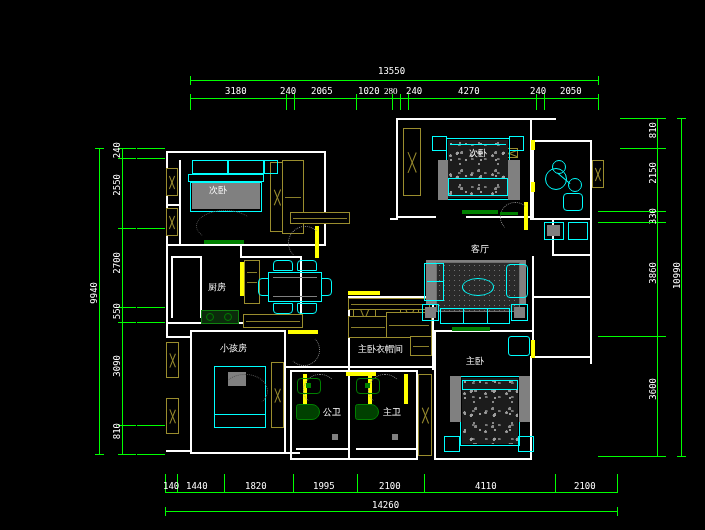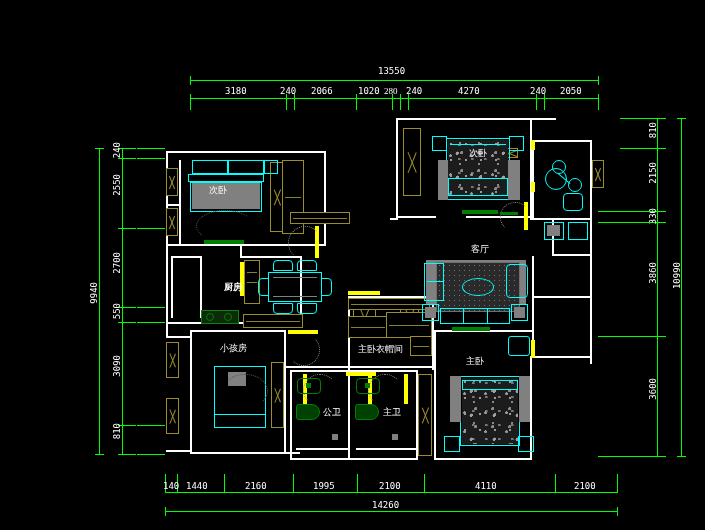--- a/index.html
+++ b/index.html
@@ -67,21 +67,21 @@
     <div class="tick" style="left:356px;top:94px;height:16px;"></div>
     <div class="tick" style="left:392px;top:94px;height:16px;"></div>
     <div class="tick" style="left:400px;top:94px;height:16px;"></div>
     <div class="tick" style="left:408px;top:94px;height:16px;"></div>
     <div class="tick" style="left:536px;top:94px;height:16px;"></div>
     <div class="tick" style="left:544px;top:94px;height:16px;"></div>
     <div class="tick" style="left:598px;top:94px;height:16px;"></div>
 
     <div class="dim-text" style="left:225px;top:86px;">3180</div>
     <div class="dim-text" style="left:280px;top:86px;">240</div>
-    <div class="dim-text" style="left:311px;top:86px;">2066</div>
+    <div class="dim-text" style="left:311px;top:86px;">2065</div>
     <div class="dim-text" style="left:358px;top:86px;">1020</div>
     <div class="dim-text" style="left:384px;top:86px;font-family:Liberation Serif, serif;">280</div>
     <div class="dim-text" style="left:406px;top:86px;">240</div>
     <div class="dim-text" style="left:458px;top:86px;">4270</div>
     <div class="dim-text" style="left:530px;top:86px;">240</div>
     <div class="dim-text" style="left:560px;top:86px;">2050</div>
   </div>
 
   <div>
     <div class="gl gl-h" style="left:165px;top:492px;width:452px;"></div>
@@ -89,21 +89,21 @@
     <div class="tick" style="left:177px;top:474px;height:19px;"></div>
     <div class="tick" style="left:224px;top:474px;height:19px;"></div>
     <div class="tick" style="left:293px;top:474px;height:19px;"></div>
     <div class="tick" style="left:357px;top:474px;height:19px;"></div>
     <div class="tick" style="left:424px;top:474px;height:19px;"></div>
     <div class="tick" style="left:555px;top:474px;height:19px;"></div>
     <div class="tick" style="left:617px;top:474px;height:19px;"></div>
 
     <div class="dim-text" style="left:163px;top:481px;">140</div>
     <div class="dim-text" style="left:186px;top:481px;">1440</div>
-    <div class="dim-text" style="left:245px;top:481px;">2160</div>
+    <div class="dim-text" style="left:245px;top:481px;">1820</div>
     <div class="dim-text" style="left:313px;top:481px;">1995</div>
     <div class="dim-text" style="left:379px;top:481px;">2100</div>
     <div class="dim-text" style="left:475px;top:481px;">4110</div>
     <div class="dim-text" style="left:574px;top:481px;">2100</div>
 
     <div class="gl gl-h" style="left:165px;top:511px;width:452px;"></div>
     <div class="tick" style="left:165px;top:507px;height:9px;"></div>
     <div class="tick" style="left:617px;top:507px;height:9px;"></div>
     <div class="dim-text" style="left:372px;top:500px;">14260</div>
   </div>
@@ -313,21 +313,21 @@
     <div class="cy" style="left:264px;top:160px;width:14px;height:14px;"></div>
     <div class="swing" style="left:196px;top:210px;width:56px;height:30px;border-color:#555 transparent transparent #555;"></div>
     <div class="grn" style="left:204px;top:240px;width:40px;height:4px;"></div>
     <div class="label" style="left:209px;top:185px;">次卧</div>
   </div>
 
   <div>
     <div class="plant" style="left:201px;top:310px;width:38px;height:14px;"></div>
     <div class="grnb" style="left:206px;top:313px;width:8px;height:8px;border-radius:50%;"></div>
     <div class="grnb" style="left:224px;top:313px;width:8px;height:8px;border-radius:50%;"></div>
-    <div class="label" style="left:224px;top:282px;font-weight:bold;">厨房</div>
+    <div class="label" style="left:208px;top:282px;">厨房</div>
   </div>
 
   <div>
     <div class="cy" style="left:268px;top:272px;width:54px;height:30px;"></div>
     <div class="cy" style="left:273px;top:260px;width:20px;height:11px;border-radius:4px 4px 0 0;"></div>
     <div class="cy" style="left:297px;top:260px;width:20px;height:11px;border-radius:4px 4px 0 0;"></div>
     <div class="cy" style="left:273px;top:303px;width:20px;height:11px;border-radius:0 0 4px 4px;"></div>
     <div class="cy" style="left:297px;top:303px;width:20px;height:11px;border-radius:0 0 4px 4px;"></div>
     <div class="cy" style="left:258px;top:278px;width:11px;height:18px;border-radius:4px 0 0 4px;"></div>
     <div class="cy" style="left:321px;top:278px;width:11px;height:18px;border-radius:0 4px 4px 0;"></div>

